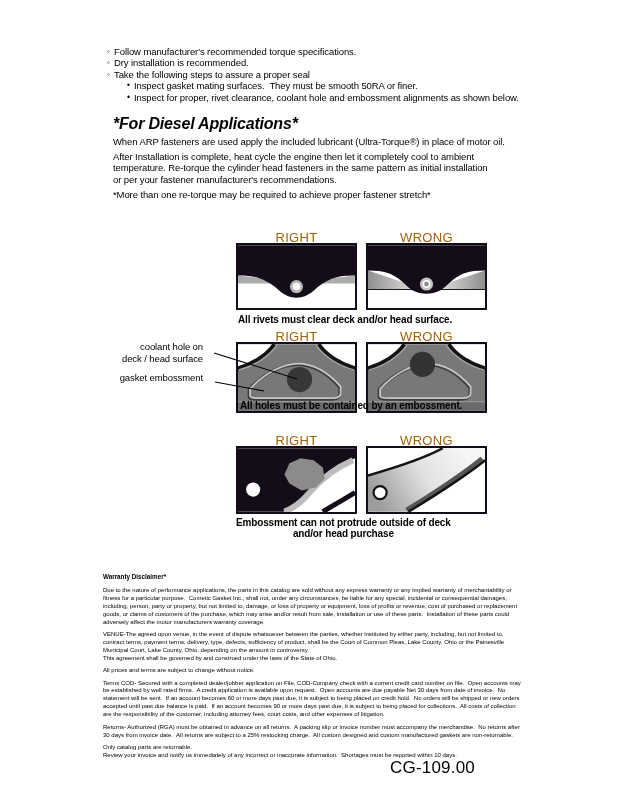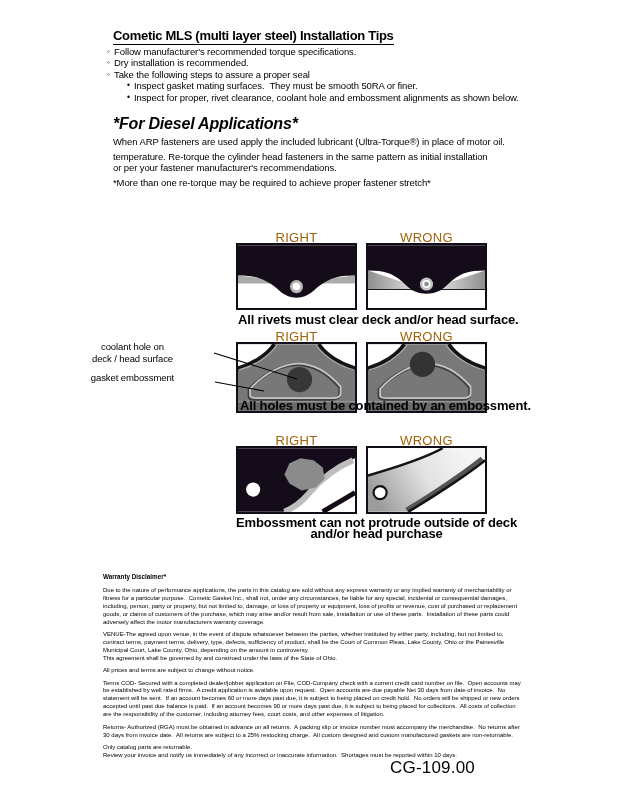--- a/index.html
+++ b/index.html
@@ -20,41 +20,40 @@
 
   .diesel { position:absolute; left:113px; top:115px; font-size:9.5px; letter-spacing:-0.1px; }
   .diesel h2 { font-size:16px; font-weight:bold; letter-spacing:-0.2px; margin-bottom:3px;font-style:italic; }
   .para { margin-bottom:3.5px; }
   .para .line { line-height:11.4px; white-space:pre; }
 
   .dlabel { position:absolute; width:121px; font-size:13px; letter-spacing:0.3px;
             text-align:center; color:#a16207; }
   .panel { position:absolute; border:2.5px solid #120d18; background:#fff; }
   .panel svg { display:block; width:100%; height:100%; }
-  .caption { position:absolute; font-size:13px; font-weight:bold; letter-spacing:-0.15px; }
+  .caption { position:absolute; font-size:10px; font-weight:bold; letter-spacing:-0.15px; }
   .caption .line { line-height:11px; white-space:pre; }
 
-  .sidelabels { position:absolute; left:56px; top:341px; width:153px; text-align:center;
+  .sidelabels { position:absolute; left:50px; top:341px; width:153px; text-align:right;
                 font-size:9.5px; line-height:11.5px; letter-spacing:-0.1px; }
   .sidelabels .gap { margin-top:8px; }
   .leaders { position:absolute; left:0; top:0; width:618px; height:800px; pointer-events:none; }
 
   .warranty { position:absolute; left:103px; top:573px; width:432px; font-size:6px; }
   .warranty h3 { font-size:6.3px; font-weight:bold; margin-bottom:7px; }
   .wpara { margin-bottom:4.5px; }
   .wpara .line { line-height:7.9px; white-space:pre; }
 
   .footer-code { position:absolute; left:390px; top:758px; font-size:17px; letter-spacing:0.2px; }
 </style>
 </head>
 <body>
 
 <div class="page">
 
-  <h1 class="title">Cometic MLS (multi layer steel) Installation Tips</h1>
 
   <ul class="tips">
     <li class="tip">
       <span class="mark">◦</span>
       <span class="txt">Follow manufacturer's recommended torque specifications.</span>
     </li>
     <li class="tip">
       <span class="mark">◦</span>
       <span class="txt">Dry installation is recommended.</span>
     </li>
@@ -71,20 +70,21 @@
       <span class="txt">Inspect for proper, rivet clearance, coolant hole and embossment alignments as shown below.</span>
     </li>
   </ul>
 
   <section class="diesel">
     <h2>*For Diesel Applications*</h2>
     <div class="para">
         <div class="line">When ARP fasteners are used apply the included lubricant (Ultra-Torque®) in place of motor oil.</div>
       </div>
     <div class="para">
+        <div class="line">After Installation is complete, heat cycle the engine then let it completely cool to ambient</div>
         <div class="line">temperature. Re-torque the cylinder head fasteners in the same pattern as initial installation</div>
         <div class="line">or per your fastener manufacturer's recommendations.</div>
       </div>
     <div class="para">
         <div class="line">*More than one re-torque may be required to achieve proper fastener stretch*</div>
       </div>
   </section>
 
   <div class="dlabel" style="left:236px; top:230px;">RIGHT</div>
   <div class="dlabel" style="left:366px; top:230px;">WRONG</div>

